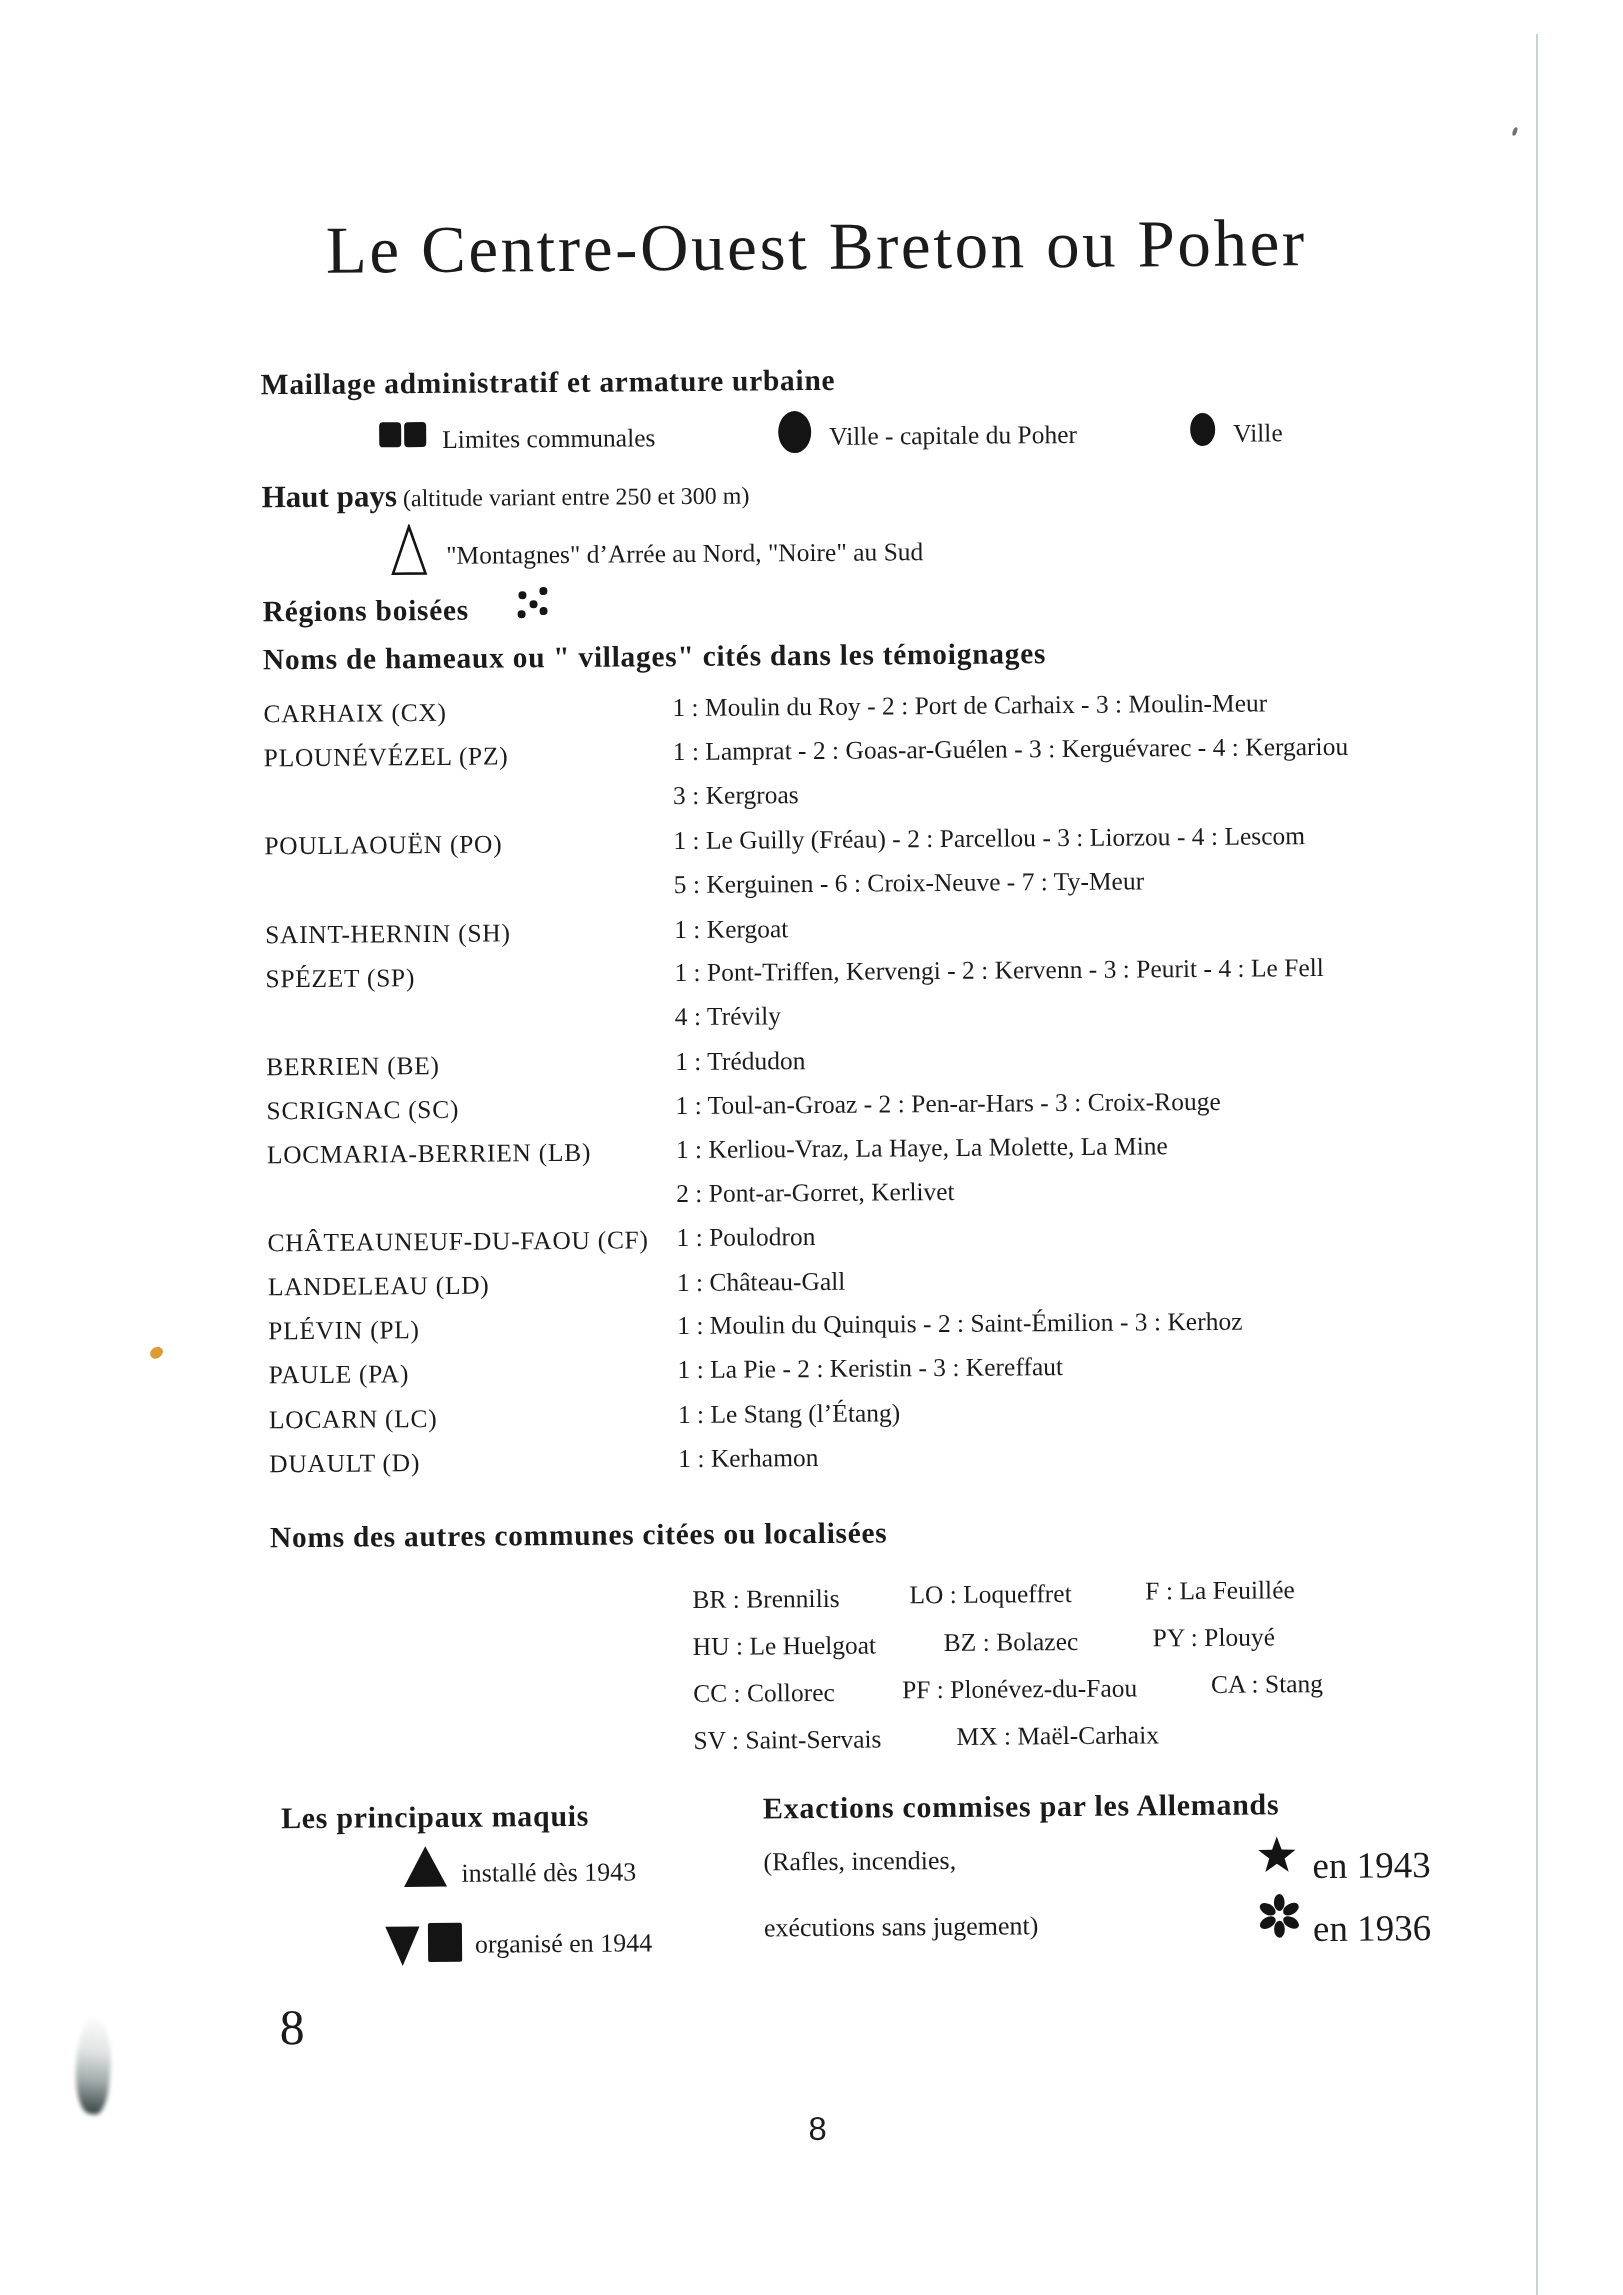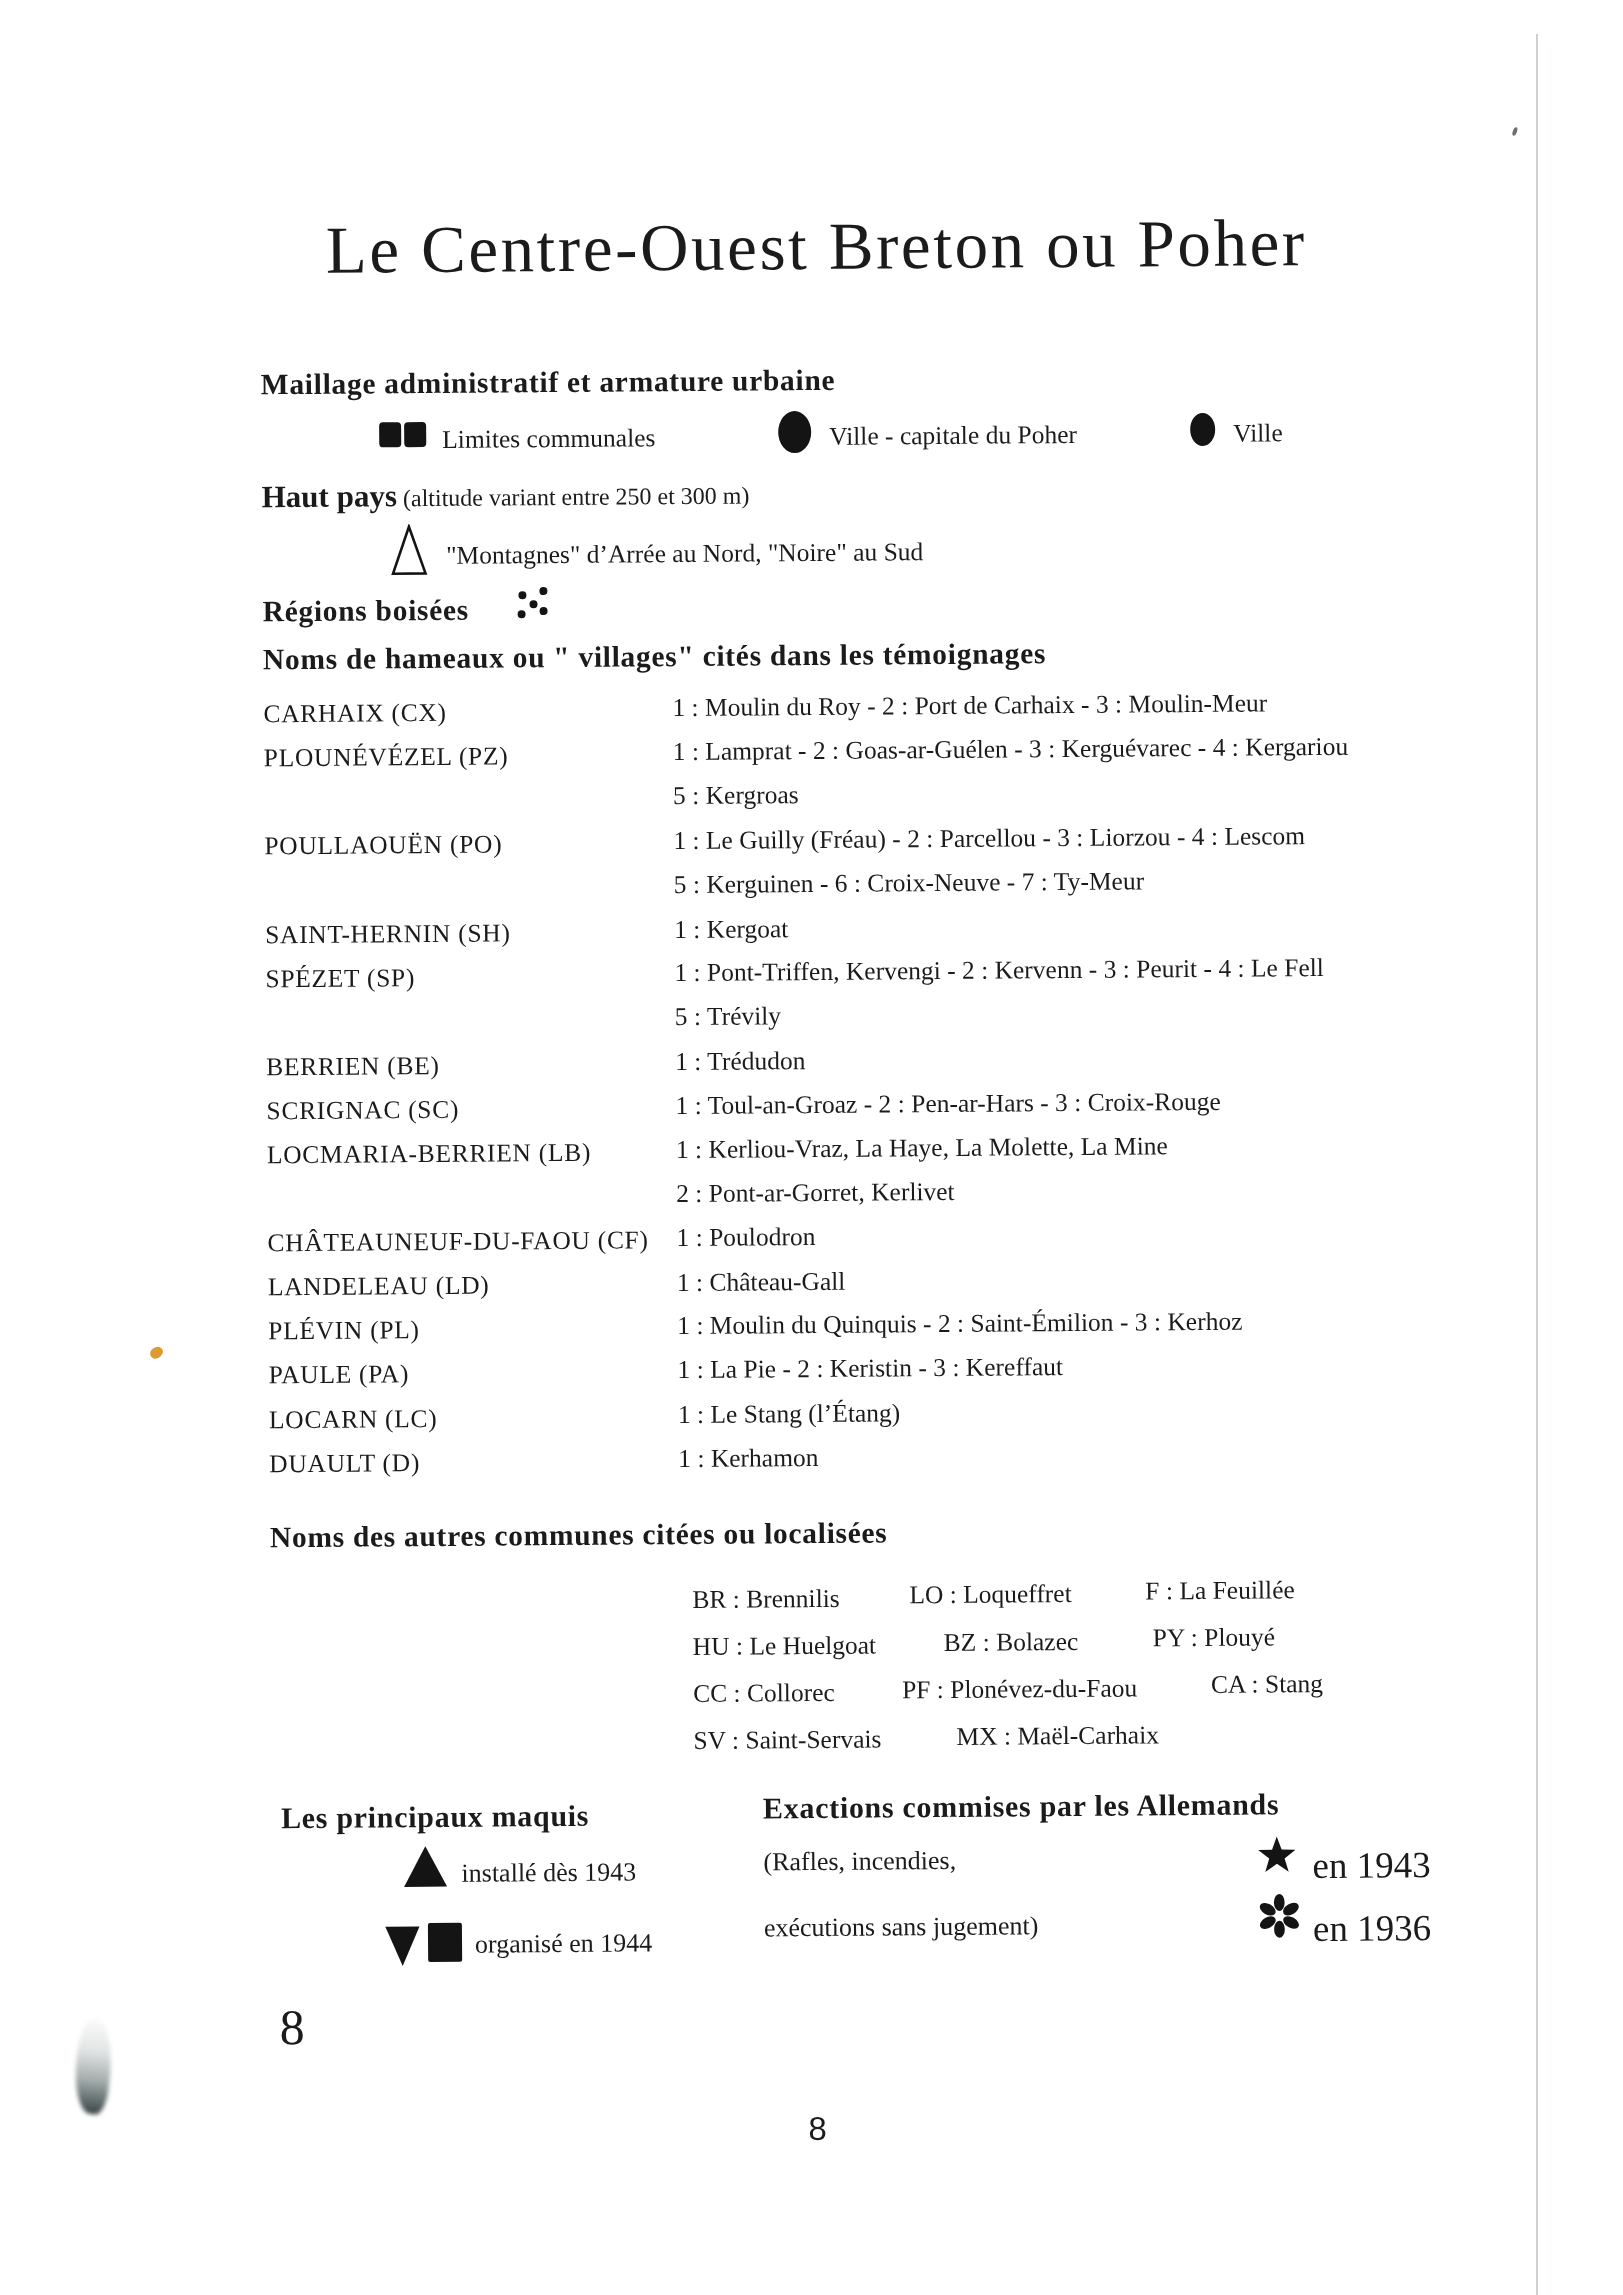--- a/index.html
+++ b/index.html
@@ -68,32 +68,32 @@
       <span class="dot" style="left:24px;top:21px;width:7.9px;height:7.9px;"></span>
     </div>
 
     <div class="abs h1" style="left:265px;top:639px;">Noms de hameaux ou " villages" cités dans les témoignages</div>
 
     <div class="abs commune-name" style="left:265px;top:695px;">CARHAIX (CX)</div>
     <div class="abs hamlet-line" style="left:674px;top:692px;">1 : Moulin du Roy - 2 : Port de Carhaix - 3 : Moulin-Meur</div>
 
     <div class="abs commune-name" style="left:265px;top:739px;">PLOUNÉVÉZEL (PZ)</div>
     <div class="abs hamlet-line" style="left:674px;top:736px;">1 : Lamprat - 2 : Goas-ar-Guélen - 3 : Kerguévarec - 4 : Kergariou</div>
-    <div class="abs hamlet-line" style="left:674px;top:780px;">5 : Kergroas</div>
+    <div class="abs hamlet-line" style="left:674px;top:780px;">3 : Kergroas</div>
 
     <div class="abs commune-name" style="left:265px;top:827px;">POULLAOUËN (PO)</div>
     <div class="abs hamlet-line" style="left:674px;top:825px;">1 : Le Guilly (Fréau) - 2 : Parcellou - 3 : Liorzou - 4 : Lescom</div>
     <div class="abs hamlet-line" style="left:674px;top:869px;">5 : Kerguinen - 6 : Croix-Neuve - 7 : Ty-Meur</div>
 
     <div class="abs commune-name" style="left:265px;top:916px;">SAINT-HERNIN (SH)</div>
     <div class="abs hamlet-line" style="left:674px;top:914px;">1 : Kergoat</div>
 
     <div class="abs commune-name" style="left:265px;top:960px;">SPÉZET (SP)</div>
     <div class="abs hamlet-line" style="left:674px;top:957px;">1 : Pont-Triffen, Kervengi - 2 : Kervenn - 3 : Peurit - 4 : Le Fell</div>
-    <div class="abs hamlet-line" style="left:674px;top:1001px;">5 : Trévily</div>
+    <div class="abs hamlet-line" style="left:674px;top:1001px;">4 : Trévily</div>
 
     <div class="abs commune-name" style="left:265px;top:1048px;">BERRIEN (BE)</div>
     <div class="abs hamlet-line" style="left:674px;top:1046px;">1 : Trédudon</div>
 
     <div class="abs commune-name" style="left:265px;top:1092px;">SCRIGNAC (SC)</div>
     <div class="abs hamlet-line" style="left:674px;top:1090px;">1 : Toul-an-Groaz - 2 : Pen-ar-Hars - 3 : Croix-Rouge</div>
 
     <div class="abs commune-name" style="left:265px;top:1136px;">LOCMARIA-BERRIEN (LB)</div>
     <div class="abs hamlet-line" style="left:674px;top:1134px;">1 : Kerliou-Vraz, La Haye, La Molette, La Mine</div>
     <div class="abs hamlet-line" style="left:674px;top:1178px;">2 : Pont-ar-Gorret, Kerlivet</div>

